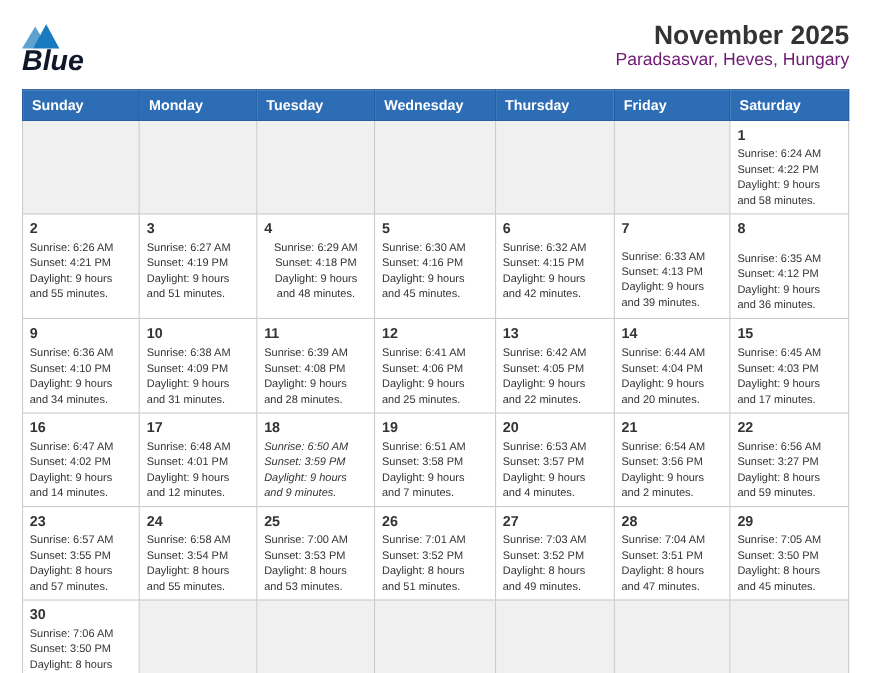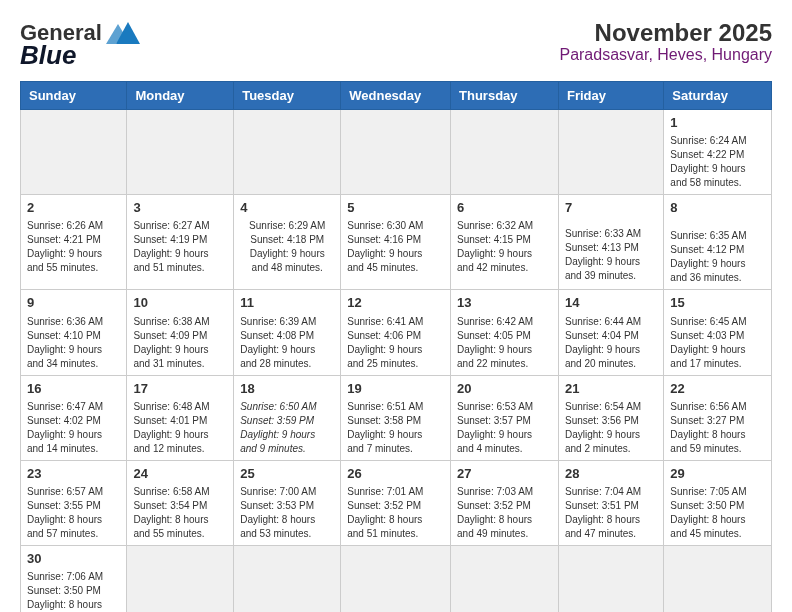--- a/index.html
+++ b/index.html
@@ -73,21 +73,20 @@
       color: #333;
       line-height: 1.4;
     }
   </style>
 </head>
 <body>
 
 <div class="header-area">
   <div class="logo">
     <div style="display:flex;align-items:center;gap:4px;">
-      <span style="font-size:22px;font-weight:bold;color:#333;">General</span>
       <svg width="38" height="26" viewBox="0 0 38 26">
         <polygon points="10,24 22,2 34,24" fill="#1a7abf"></polygon>
         <polygon points="0,24 12,4 18,14 10,24" fill="#1a7abf" opacity="0.7"></polygon>
       </svg>
     </div>
     <span style="font-size:26px;font-weight:bold;color:#0f172a;margin-top:-6px;font-style:italic;">Blue</span>
   </div>
   <div class="title-area">
     <div class="month-title">November 2025</div>
     <div class="location-title">Paradsasvar, Heves, Hungary</div>

